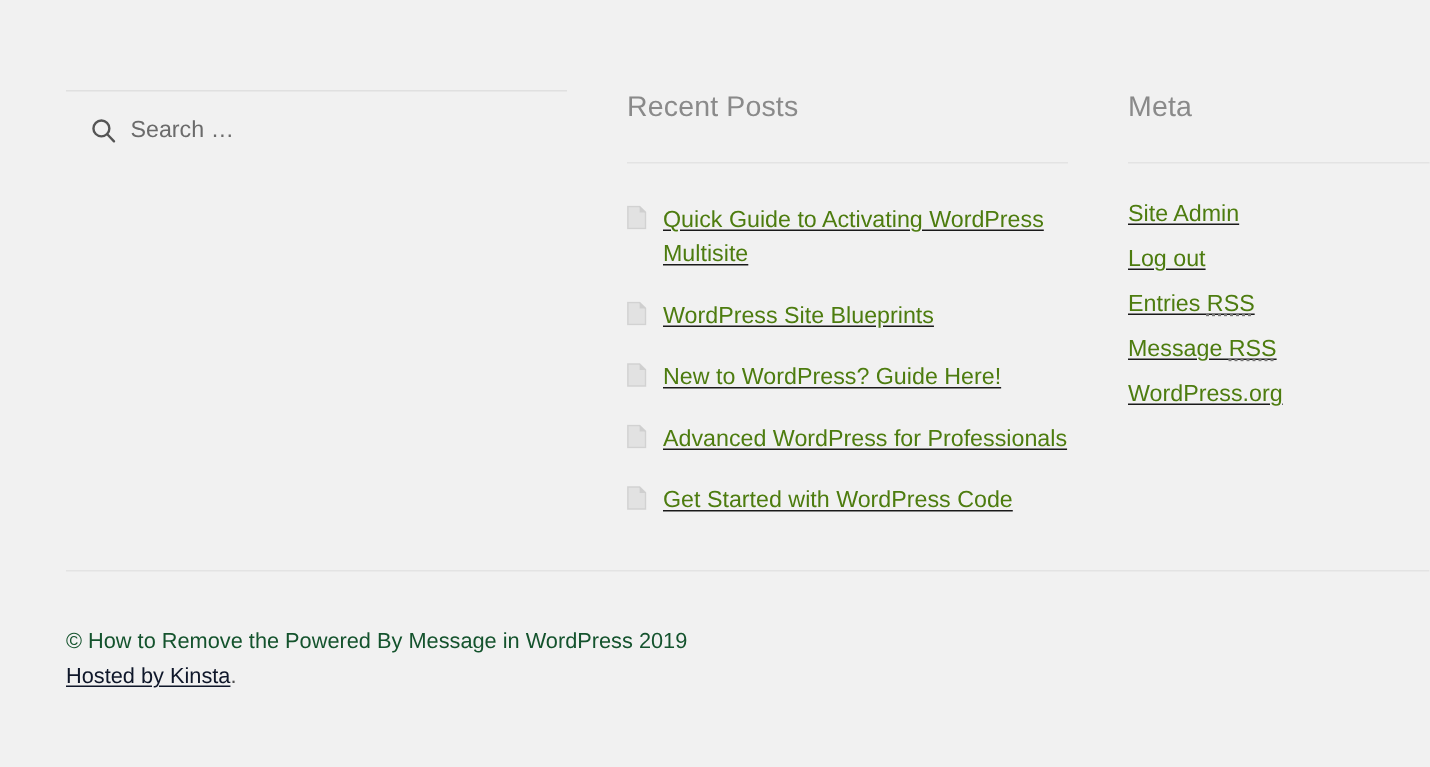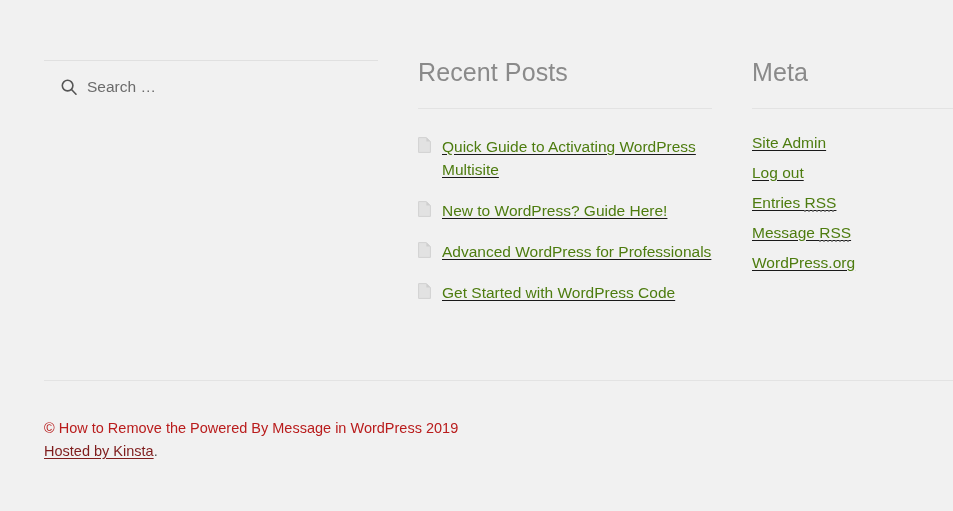--- a/index.html
+++ b/index.html
@@ -66,21 +66,21 @@
     line-height: 20px;
   }
   .search-input::placeholder {
     color: #6b6b6b;
     opacity: 1;
   }
 
   
   .widget-title {
     margin: 0;
-    font-size: 25px;
+    font-size: 19px;
     font-weight: 400;
     color: #8a8a8a;
     letter-spacing: 0.1px;
     line-height: 24px;
     padding-bottom: 24px;
     border-bottom: 1px solid #e3e3e3;
   }
   .col-meta .widget-title {
     
     width: 253px;
@@ -145,24 +145,24 @@
     width: 909px;
     border-top: 1px solid #e3e3e3;
     padding-top: 36px;
   }
   .footer-line {
     font-size: 14.5px;
     line-height: 23px;
     color: #555;
   }
   .footer-line.copyright {
-    color: #b91c1c;
+    color: #14532d;
   }
   a.footer-link {
-    color: #7f1d1d;
+    color: #0f172a;
     text-decoration: underline;
     text-underline-offset: 2px;
   }
   .footer-period {
     color: #4f4f4f;
   }
 </style>
 </head>
 <body>
 
@@ -195,20 +195,29 @@
           </span>
           <a class="wlink" href="#">Quick Guide to Activating WordPress Multisite</a>
         </li>
         <li>
           <span class="doc-icon">
             <svg viewBox="0 0 13 16" width="13" height="16" aria-hidden="true">
               <path d="M0.6 0.6 H8.4 L12.4 4.6 V15.4 H0.6 Z" fill="#e2e2e2" stroke="#d2d2d2" stroke-width="1"></path>
               <path d="M8.4 0.6 V4.6 H12.4 Z" fill="#cfcfcf"></path>
             </svg>
           </span>
+          <a class="wlink" href="#">WordPress Site Blueprints</a>
+        </li>
+        <li>
+          <span class="doc-icon">
+            <svg viewBox="0 0 13 16" width="13" height="16" aria-hidden="true">
+              <path d="M0.6 0.6 H8.4 L12.4 4.6 V15.4 H0.6 Z" fill="#e2e2e2" stroke="#d2d2d2" stroke-width="1"></path>
+              <path d="M8.4 0.6 V4.6 H12.4 Z" fill="#cfcfcf"></path>
+            </svg>
+          </span>
           <a class="wlink" href="#">New to WordPress? Guide Here!</a>
         </li>
         <li>
           <span class="doc-icon">
             <svg viewBox="0 0 13 16" width="13" height="16" aria-hidden="true">
               <path d="M0.6 0.6 H8.4 L12.4 4.6 V15.4 H0.6 Z" fill="#e2e2e2" stroke="#d2d2d2" stroke-width="1"></path>
               <path d="M8.4 0.6 V4.6 H12.4 Z" fill="#cfcfcf"></path>
             </svg>
           </span>
           <a class="wlink" href="#">Advanced WordPress for Professionals</a>

